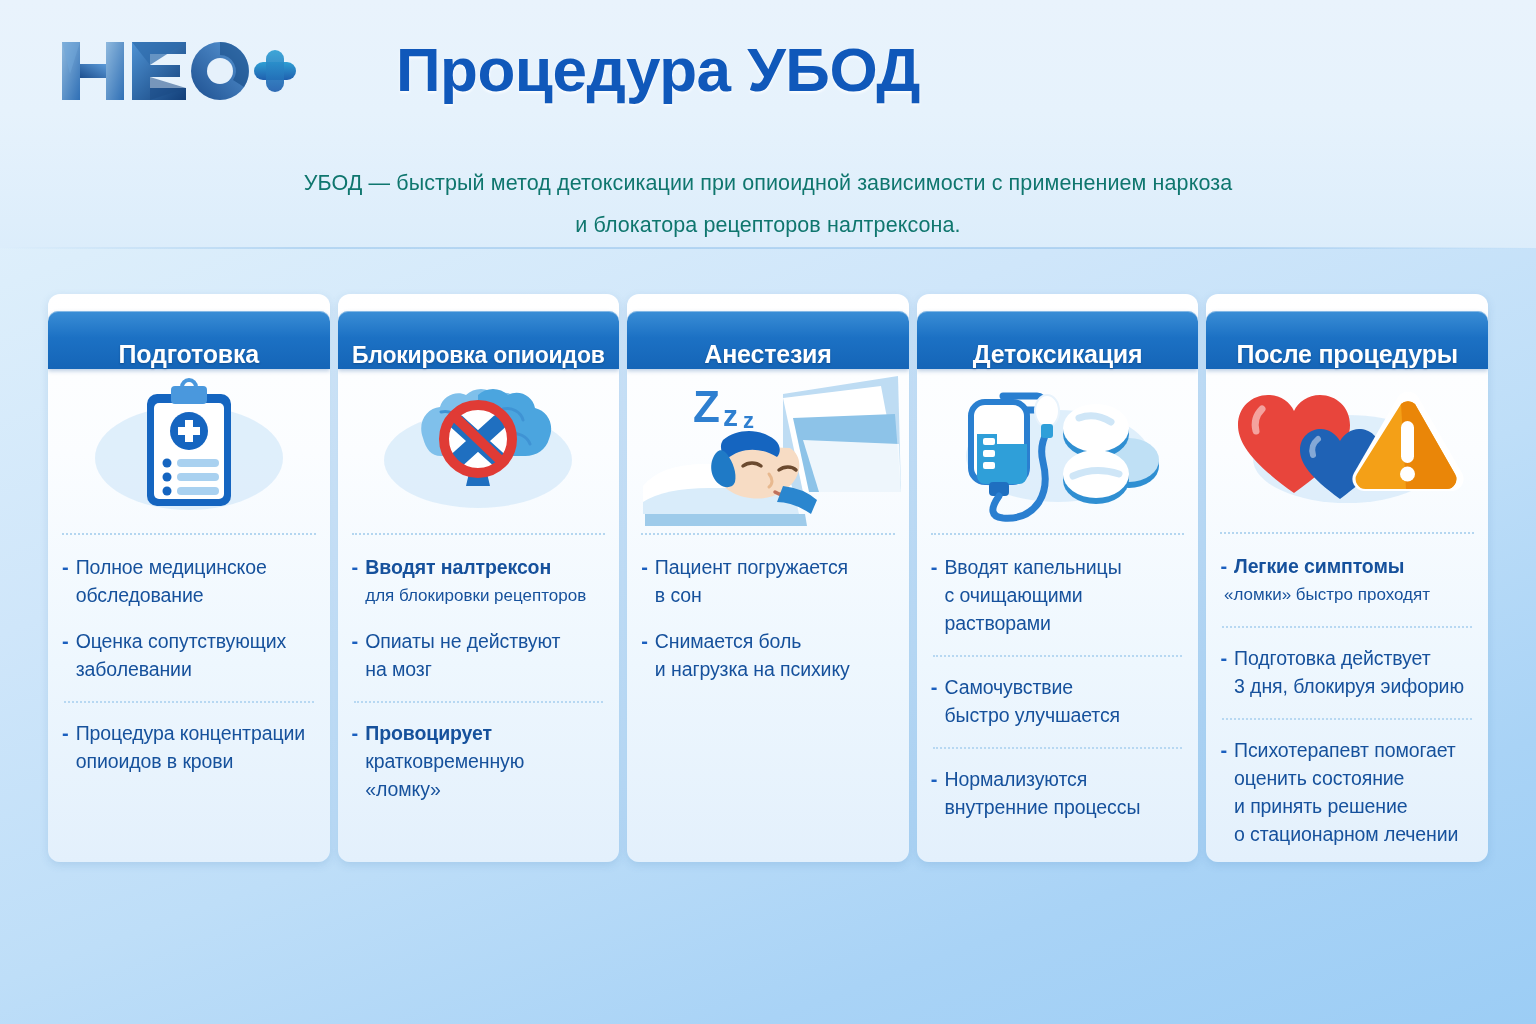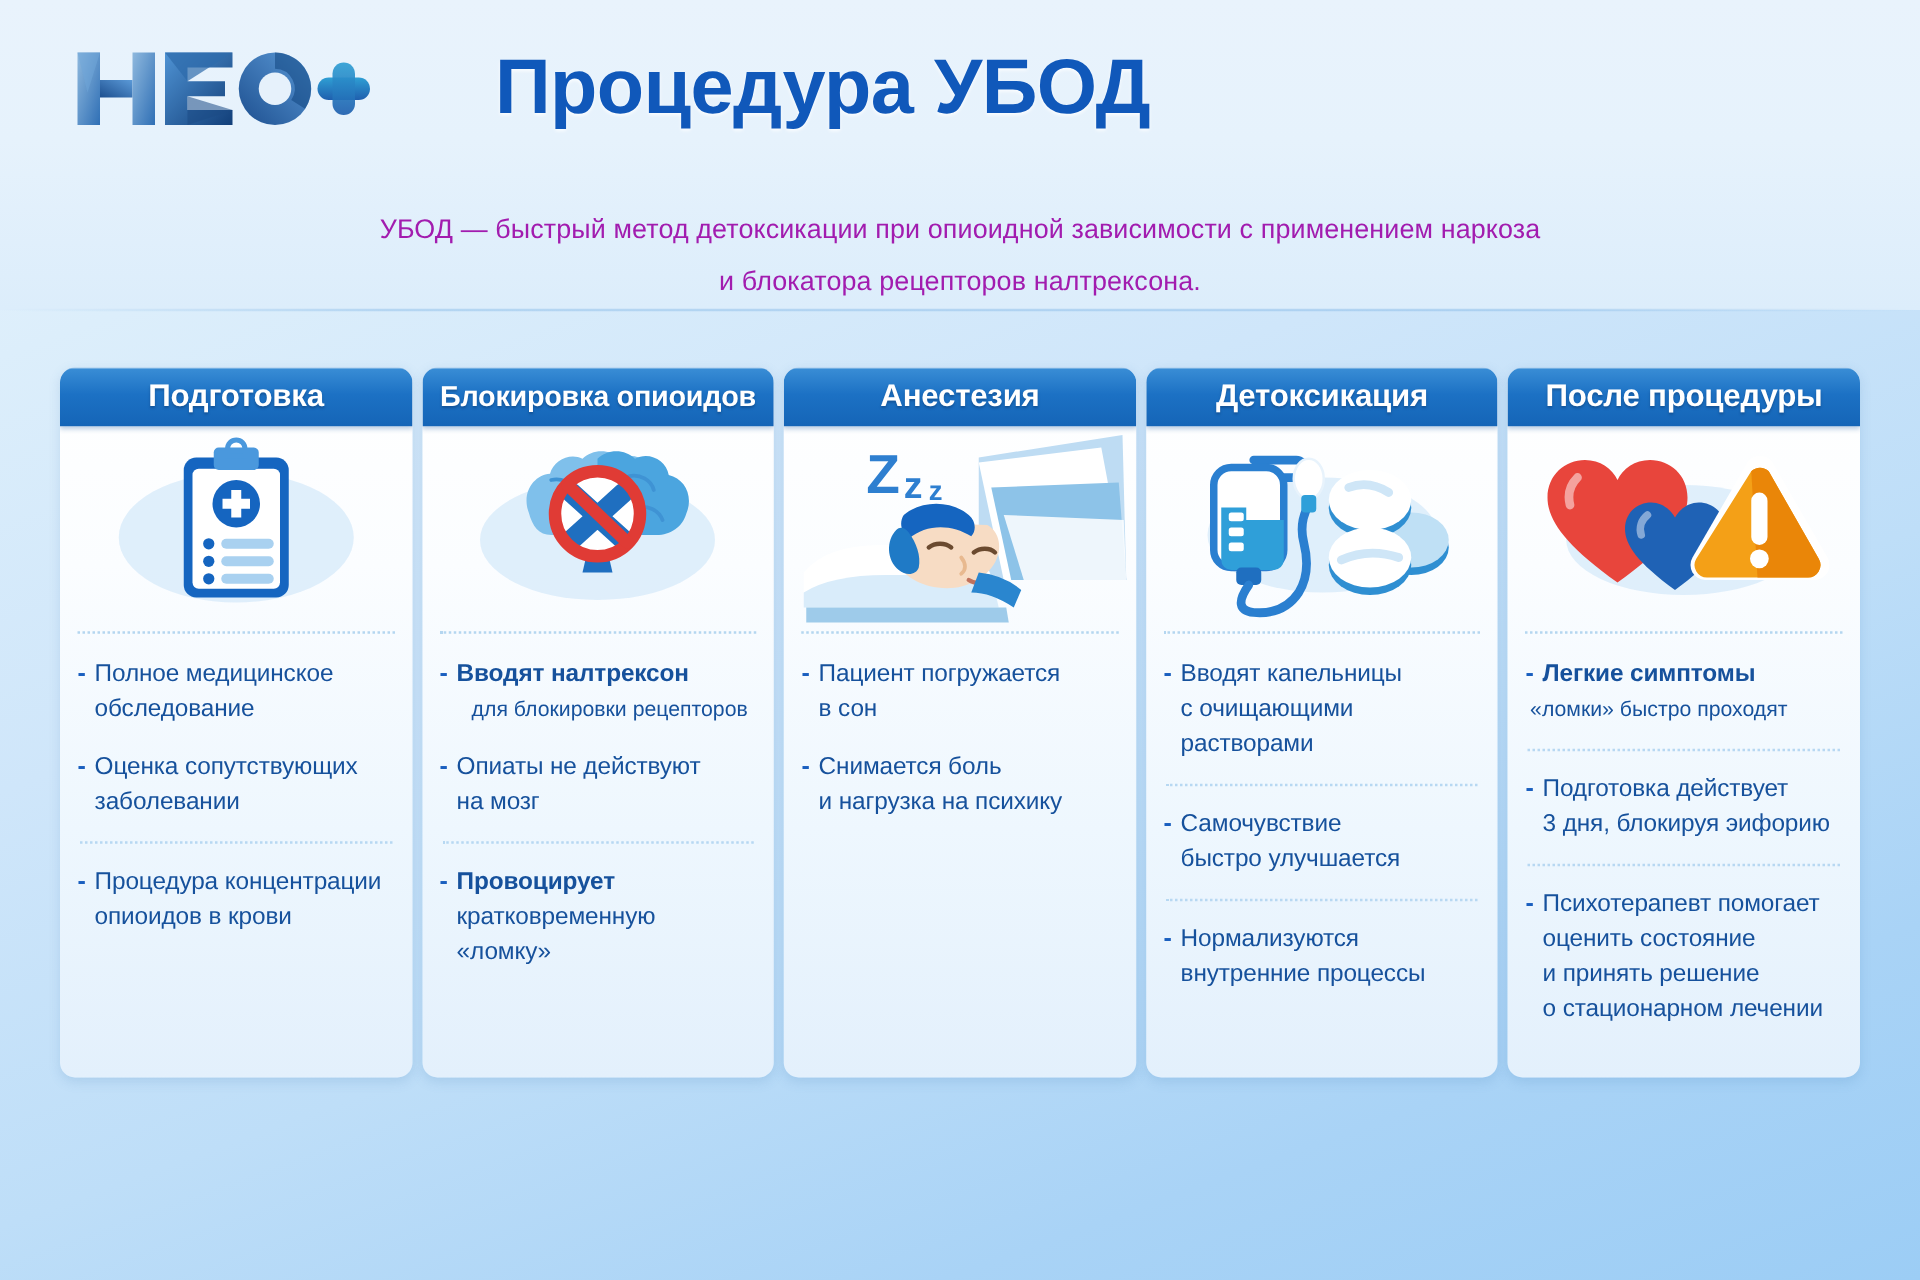--- a/index.html
+++ b/index.html
@@ -51,21 +51,21 @@
     color: #1058ba;
     text-shadow: 0 2px 3px rgba(255,255,255,.85);
   }
   .subtitle {
     position: absolute;
     left: 268px; top: 162px;
     width: 1000px;
     text-align: center;
     font-size: 21.5px;
     line-height: 42px;
-    color: #a21caf;
+    color: #0f766e;
     letter-spacing: .1px;
   }
 
   
   .cards {
     position: absolute;
     left: 48px; top: 294px;
     width: 1440px; height: 568px;
     display: flex;
     gap: 8px;
@@ -74,27 +74,28 @@
     flex: 1 1 0;
     display: flex;
     flex-direction: column;
     border-radius: 12px;
     background: linear-gradient(180deg, #ffffff 0%, #fbfdff 28%, #eef7fe 65%, #e3f0fc 100%);
     box-shadow: 0 3px 9px rgba(60,120,180,.17);
     overflow: hidden;
   }
 
   .card-head {
-    height: 47px;
+    height: 58px;
     border-radius: 10px 10px 0 0;
     background: linear-gradient(180deg, #3a8ed6 0%, #1c71c4 46%, #1565b7 100%);
     display: flex;
-    align-items: center;
+    align-items: flex-end;
     justify-content: center;
     box-shadow: inset 0 1px 0 rgba(255,255,255,.38), 0 2px 4px rgba(30,90,160,.3);
+    margin-top: 17px;
   }
   .card-head-label {
     color: #ffffff;
     font-size: 25px;
     font-weight: bold;
     letter-spacing: -.2px;
     white-space: nowrap;
     text-shadow: 0 1px 2px rgba(10,50,100,.45);
   }
   .card.narrow .card-head-label { font-size: 23px; }
@@ -272,21 +273,21 @@
         <circle cx="125" cy="63" r="34" fill="none" stroke="#e03b35" stroke-width="10"></circle>
         <path d="M101 40l48 46" stroke="#e03b35" stroke-width="10" stroke-linecap="round"></path>
       </svg>
     </div>
     <div class="icon-sep"></div>
     <div class="bullets">
         <div class="bullet">
           <span class="dash">-</span>
           <div>
             <div class="btext bold">Вводят налтрексон</div>
-            <div class="bsub" style="margin-left: 12px;">для блокировки рецепторов</div>
+            <div class="bsub" style="margin-left: 0px;">для блокировки рецепторов</div>
           </div>
         </div>
         <div class="bullet">
           <span class="dash">-</span>
           <div>
             <div class="btext">Опиаты не действуют</div>
             <div class="btext">на мозг</div>
           </div>
         </div>
         <div class="row-sep"></div>

